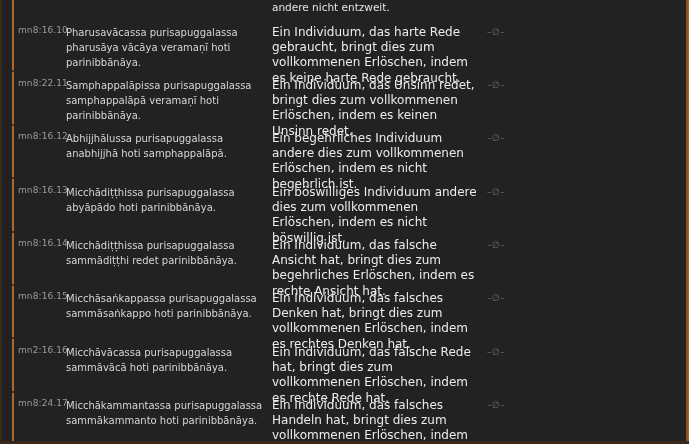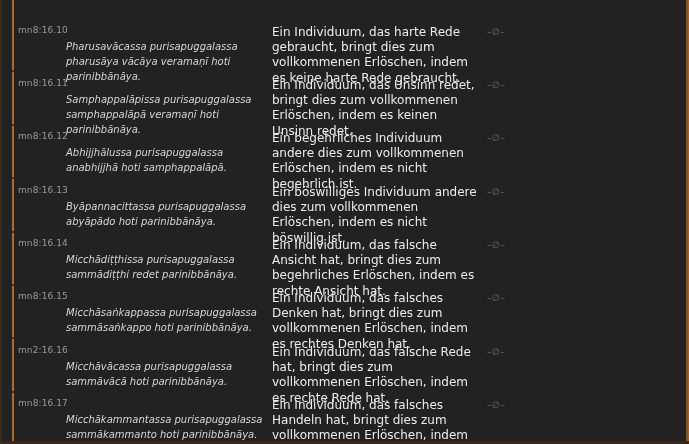--- a/index.html
+++ b/index.html
@@ -74,25 +74,24 @@
       left: 18px;
       top: 0;
       font-size: 9px;
       line-height: 12px;
       color: #9a9a9a;
       letter-spacing: 0.1px;
     }
     .pali {
       position: absolute;
       left: 66px;
-      top: 15px;
+      top: 1px;
       width: 205px;
       font-size: 10px;
       line-height: 15.2px;
-      font-style: italic;
       color: #d6d6d6;
     }
     .trans {
       position: absolute;
       left: 272px;
       top: 1px;
       width: 205px;
       font-size: 12px;
       line-height: 15.2px;
       color: #ececec;
@@ -117,45 +116,46 @@
   <div class="bottom-rule"></div>
 
   <div class="tick" style="top:70px"></div>
   <div class="tick" style="top:124px"></div>
   <div class="tick" style="top:177px"></div>
   <div class="tick" style="top:231px"></div>
   <div class="tick" style="top:284px"></div>
   <div class="tick" style="top:337px"></div>
   <div class="tick" style="top:391px"></div>
 
+  <div class="carry">andere nicht entzweit.</div>
 
   <div class="row" style="top:24px">
     <span class="seg-id">mn8:16.10</span>
     <div class="pali">Pharusavācassa purisapuggalassa pharusāya vācāya veramaṇī hoti parinibbānāya.</div>
     <div class="trans">Ein Individuum, das harte Rede gebraucht, bringt dies zum vollkommenen Erlöschen, indem es keine harte Rede gebraucht.</div>
     <span class="marker">–∅–</span>
   </div>
 
   <div class="row" style="top:77px">
-    <span class="seg-id">mn8:16.11</span>
+    <span class="seg-id">mn8:22.11</span>
     <div class="pali" style="width:206px">Samphappalāpissa purisapuggalassa samphappalāpā veramaṇī hoti parinibbānāya.</div>
     <div class="trans">Ein Individuum, das Unsinn redet, bringt dies zum vollkommenen Erlöschen, indem es keinen Unsinn redet.</div>
     <span class="marker">–∅–</span>
   </div>
 
   <div class="row" style="top:130px">
     <span class="seg-id">mn8:16.12</span>
     <div class="pali">Abhijjhālussa purisapuggalassa anabhijjhā hoti samphappalāpā.</div>
     <div class="trans">Ein begehrliches Individuum andere dies zum vollkommenen Erlöschen, indem es nicht begehrlich ist.</div>
     <span class="marker">–∅–</span>
   </div>
 
   <div class="row" style="top:184px">
     <span class="seg-id">mn8:16.13</span>
-    <div class="pali">Byāpannacittassa purisapuggalassa abyāpādo hoti parinibbānāya.</div>
+    <div class="pali">Micchādiṭṭhissa purisapuggalassa abyāpādo hoti parinibbānāya.</div>
     <div class="trans">Ein böswilliges Individuum andere dies zum vollkommenen Erlöschen, indem es nicht böswillig ist.</div>
     <span class="marker">–∅–</span>
   </div>
 
   <div class="row" style="top:237px">
     <span class="seg-id">mn8:16.14</span>
     <div class="pali">Micchādiṭṭhissa purisapuggalassa sammādiṭṭhi redet parinibbānāya.</div>
     <div class="trans">Ein Individuum, das falsche Ansicht hat, bringt dies zum begehrliches Erlöschen, indem es rechte Ansicht hat.</div>
     <span class="marker">–∅–</span>
   </div>
@@ -168,18 +168,18 @@
   </div>
 
   <div class="row" style="top:344px">
     <span class="seg-id">mn2:16.16</span>
     <div class="pali">Micchāvācassa purisapuggalassa sammāvācā hoti parinibbānāya.</div>
     <div class="trans">Ein Individuum, das falsche Rede hat, bringt dies zum vollkommenen Erlöschen, indem es rechte Rede hat.</div>
     <span class="marker">–∅–</span>
   </div>
 
   <div class="row" style="top:397px">
-    <span class="seg-id">mn8:16.17</span>
+    <span class="seg-id">mn8:24.17</span>
     <div class="pali">Micchākammantassa purisapuggalassa sammākammanto hoti parinibbānāya.</div>
     <div class="trans">Ein Individuum, das falsches Handeln hat, bringt dies zum vollkommenen Erlöschen, indem es rechtes Handeln hat.</div>
     <span class="marker">–∅–</span>
   </div>
 </div>
 
 </body></html>

